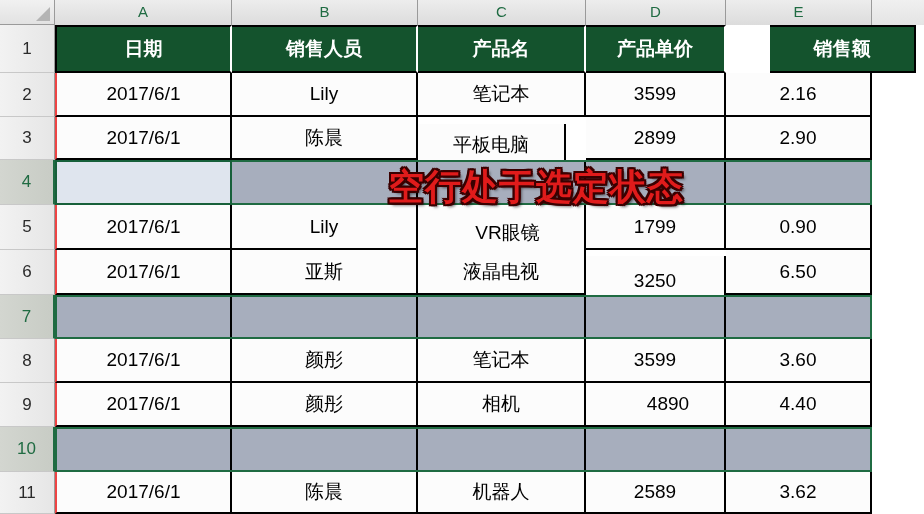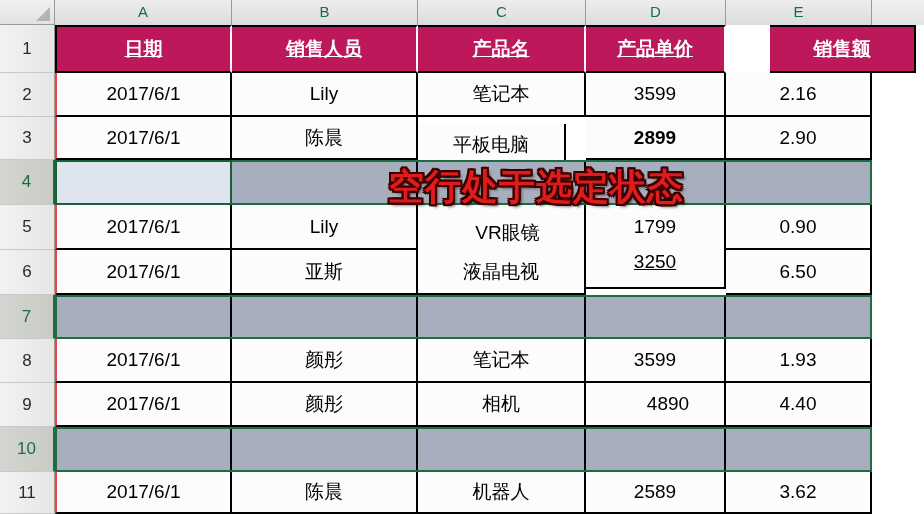--- a/index.html
+++ b/index.html
@@ -63,24 +63,23 @@
     position:absolute;box-sizing:border-box;
     display:flex;align-items:center;justify-content:center;
     font-size:19px;color:#000;
     background:#fcfcfc;
     border-right:2px solid #000;
     border-bottom:2px solid #000;
     overflow:hidden;white-space:nowrap;
   }
   .cell.first{border-left:2px solid #ef4444;}
   .cell.hdr{
-    background:#be185d;color:#ffffff;font-weight:bold;font-size:19px;
+    background:#14532d;color:#ffffff;font-weight:bold;font-size:19px;
     border-right:2px solid #ffffff;border-bottom:2px solid #000;
     border-top:2px solid #000;
-    text-decoration:underline;
   }
   .cell.hdr.first{border-left:2px solid #000;}
   .cell.hdr.last{border-right:2px solid #000;}
 
   
   .cell.selected{background:#a7aebd;}
   .cell.active{
     background:#dfe5ee;
   }
   .selrow-outline{
@@ -152,47 +151,47 @@
       <div class="cell hdr" style="left: 586px; top: 25px; width: 140px; height: 48px;">产品单价</div>
       <div class="cell hdr last" style="left: 726px; top: 25px; width: 146px; height: 48px; margin-left: 44px;">销售额</div>
       <div class="cell first" style="left: 55px; top: 73px; width: 177px; height: 44px;">2017/6/1</div>
       <div class="cell" style="left: 232px; top: 73px; width: 186px; height: 44px;">Lily</div>
       <div class="cell" style="left: 418px; top: 73px; width: 168px; height: 44px;">笔记本</div>
       <div class="cell" style="left: 586px; top: 73px; width: 140px; height: 44px;">3599</div>
       <div class="cell" style="left: 726px; top: 73px; width: 146px; height: 44px;">2.16</div>
       <div class="cell first" style="left: 55px; top: 117px; width: 177px; height: 43px;">2017/6/1</div>
       <div class="cell" style="left: 232px; top: 117px; width: 186px; height: 43px;">陈晨</div>
       <div class="cell" style="left: 418px; top: 124px; width: 148px; height: 43px;">平板电脑</div>
-      <div class="cell" style="left: 586px; top: 117px; width: 140px; height: 43px; font-weight: bold;">2899</div>
+      <div class="cell" style="left: 586px; top: 117px; width: 140px; height: 43px;">2899</div>
       <div class="cell" style="left: 726px; top: 117px; width: 146px; height: 43px;">2.90</div>
       <div class="cell first active" style="left: 55px; top: 160px; width: 177px; height: 45px;"></div>
       <div class="cell selected" style="left: 232px; top: 160px; width: 186px; height: 45px;"></div>
       <div class="cell selected" style="left: 418px; top: 160px; width: 168px; height: 45px;"></div>
       <div class="cell selected" style="left: 586px; top: 160px; width: 140px; height: 45px;"></div>
       <div class="cell selected" style="left: 726px; top: 160px; width: 146px; height: 45px;"></div>
       <div class="cell first" style="left: 55px; top: 205px; width: 177px; height: 45px;">2017/6/1</div>
       <div class="cell" style="left: 232px; top: 205px; width: 186px; height: 45px;">Lily</div>
       <div class="cell" style="left: 418px; top: 205px; width: 168px; height: 58px; padding-left: 13px;">VR眼镜</div>
       <div class="cell" style="left: 586px; top: 205px; width: 140px; height: 45px;">1799</div>
       <div class="cell" style="left: 726px; top: 205px; width: 146px; height: 45px;">0.90</div>
       <div class="cell first" style="left: 55px; top: 250px; width: 177px; height: 45px;">2017/6/1</div>
       <div class="cell" style="left: 232px; top: 250px; width: 186px; height: 45px;">亚斯</div>
       <div class="cell" style="left: 418px; top: 250px; width: 168px; height: 45px;">液晶电视</div>
-      <div class="cell" style="left: 586px; top: 237px; width: 140px; height: 52px; text-decoration: underline;">3250</div>
+      <div class="cell" style="left: 586px; top: 256px; width: 140px; height: 52px;">3250</div>
       <div class="cell" style="left: 726px; top: 250px; width: 146px; height: 45px;">6.50</div>
       <div class="cell first selected" style="left: 55px; top: 295px; width: 177px; height: 44px;"></div>
       <div class="cell selected" style="left: 232px; top: 295px; width: 186px; height: 44px;"></div>
       <div class="cell selected" style="left: 418px; top: 295px; width: 168px; height: 44px;"></div>
       <div class="cell selected" style="left: 586px; top: 295px; width: 140px; height: 44px;"></div>
       <div class="cell selected" style="left: 726px; top: 295px; width: 146px; height: 44px;"></div>
       <div class="cell first" style="left: 55px; top: 339px; width: 177px; height: 44px;">2017/6/1</div>
       <div class="cell" style="left: 232px; top: 339px; width: 186px; height: 44px;">颜彤</div>
       <div class="cell" style="left: 418px; top: 339px; width: 168px; height: 44px;">笔记本</div>
       <div class="cell" style="left: 586px; top: 339px; width: 140px; height: 44px;">3599</div>
-      <div class="cell" style="left: 726px; top: 339px; width: 146px; height: 44px;">1.93</div>
+      <div class="cell" style="left: 726px; top: 339px; width: 146px; height: 44px;">3.60</div>
       <div class="cell first" style="left: 55px; top: 383px; width: 177px; height: 44px;">2017/6/1</div>
       <div class="cell" style="left: 232px; top: 383px; width: 186px; height: 44px;">颜彤</div>
       <div class="cell" style="left: 418px; top: 383px; width: 168px; height: 44px;">相机</div>
       <div class="cell" style="left: 586px; top: 383px; width: 140px; height: 44px; padding-left: 26px;">4890</div>
       <div class="cell" style="left: 726px; top: 383px; width: 146px; height: 44px;">4.40</div>
       <div class="cell first selected" style="left: 55px; top: 427px; width: 177px; height: 45px;"></div>
       <div class="cell selected" style="left: 232px; top: 427px; width: 186px; height: 45px;"></div>
       <div class="cell selected" style="left: 418px; top: 427px; width: 168px; height: 45px;"></div>
       <div class="cell selected" style="left: 586px; top: 427px; width: 140px; height: 45px;"></div>
       <div class="cell selected" style="left: 726px; top: 427px; width: 146px; height: 45px;"></div>

